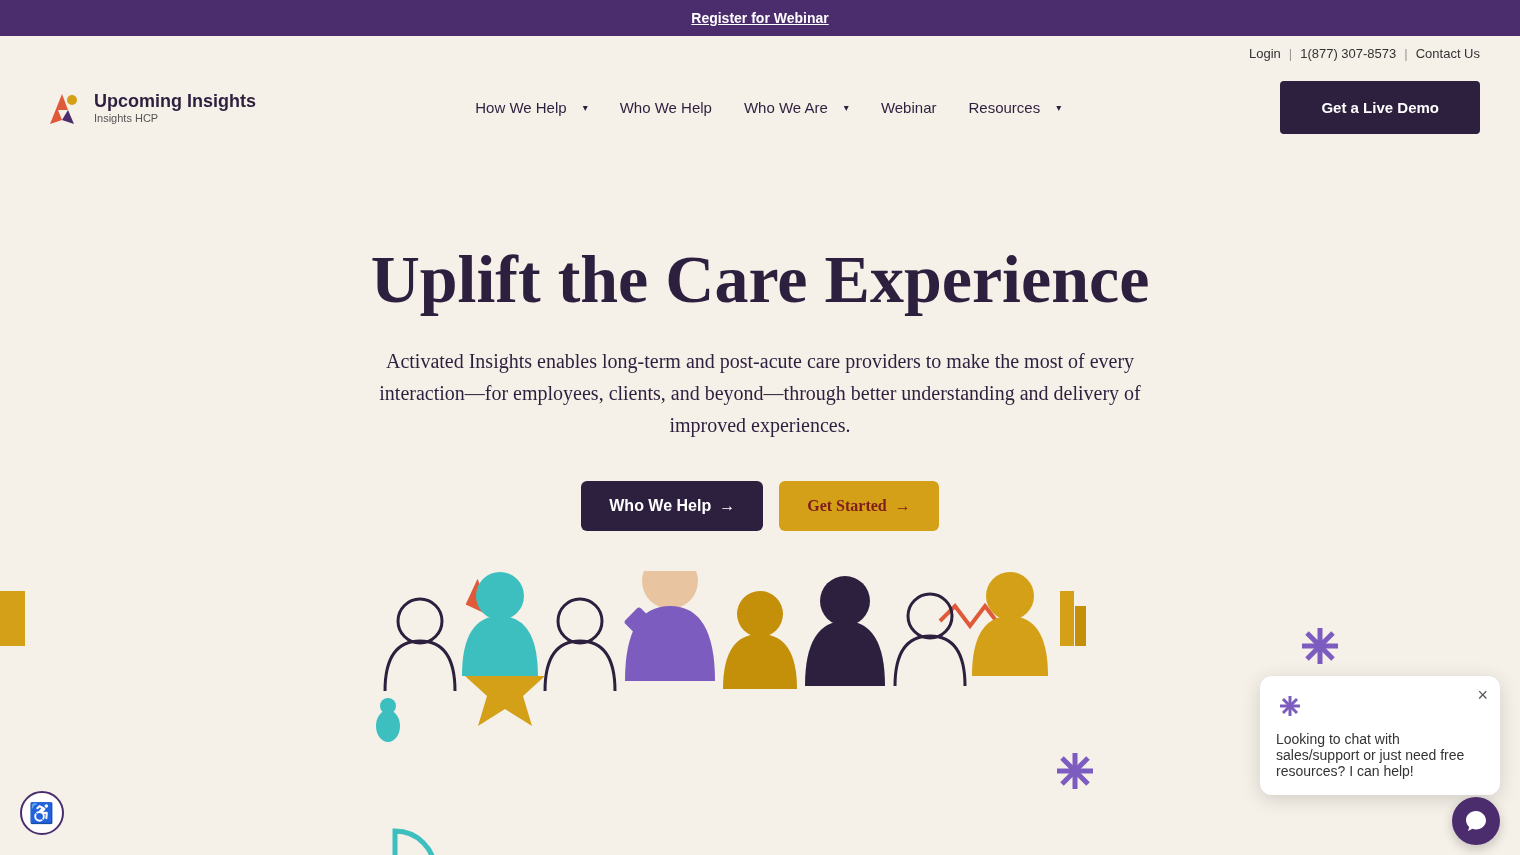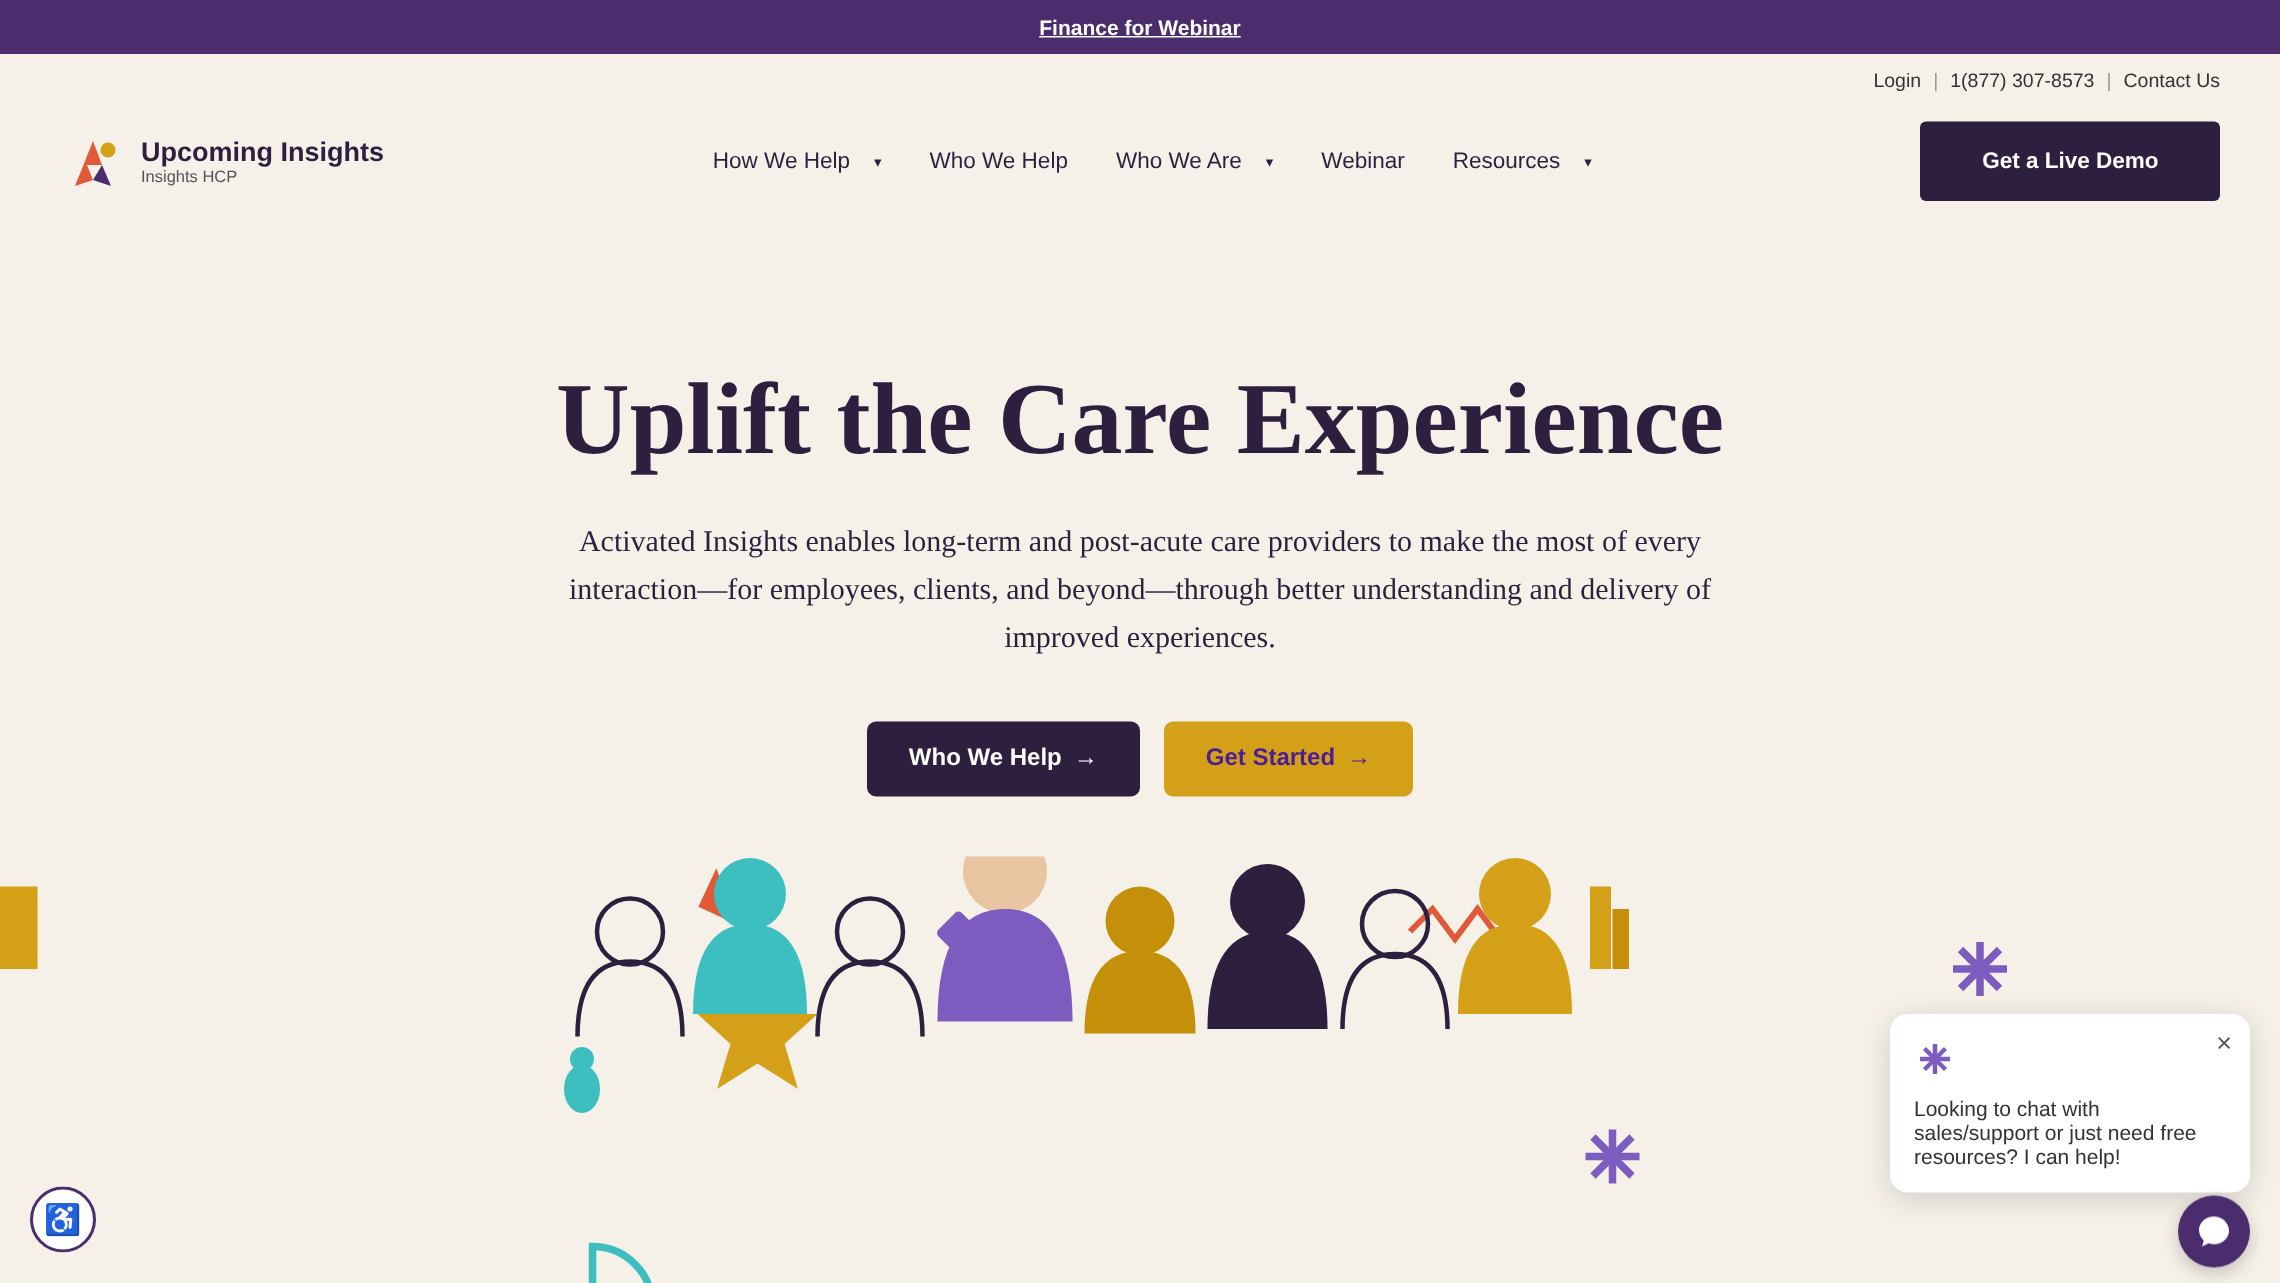--- a/index.html
+++ b/index.html
@@ -156,25 +156,25 @@
       font-family: Arial, sans-serif;
       font-weight: 600;
       border-radius: 6px;
       cursor: pointer;
       display: flex;
       align-items: center;
       gap: 8px;
     }
     .btn-started {
       background: #d4a017;
-      color: #4c1d95;
+      color: #7f1d1d;
       border: none;
       padding: 16px 28px;
       font-size: 16px;
-      font-family: Liberation Sans, sans-serif;
+      font-family: Liberation Serif, serif;
       font-weight: 600;
       border-radius: 6px;
       cursor: pointer;
       display: flex;
       align-items: center;
       gap: 8px;
     }
 
     
     .chat-widget {
@@ -242,21 +242,21 @@
       margin-top: 10px;
     }
     .deco-container svg {
       position: absolute;
     }
   </style>
 </head>
 <body>
 
 <div class="top-banner">
-  <a>Finance for Webinar</a>
+  <a>Register for Webinar</a>
 </div>
 
 <div class="utility-bar">
   <a>Login</a>
   <span class="utility-sep">|</span>
   <a>1(877) 307-8573</a>
   <span class="utility-sep">|</span>
   <a>Contact Us</a>
 </div>
 

